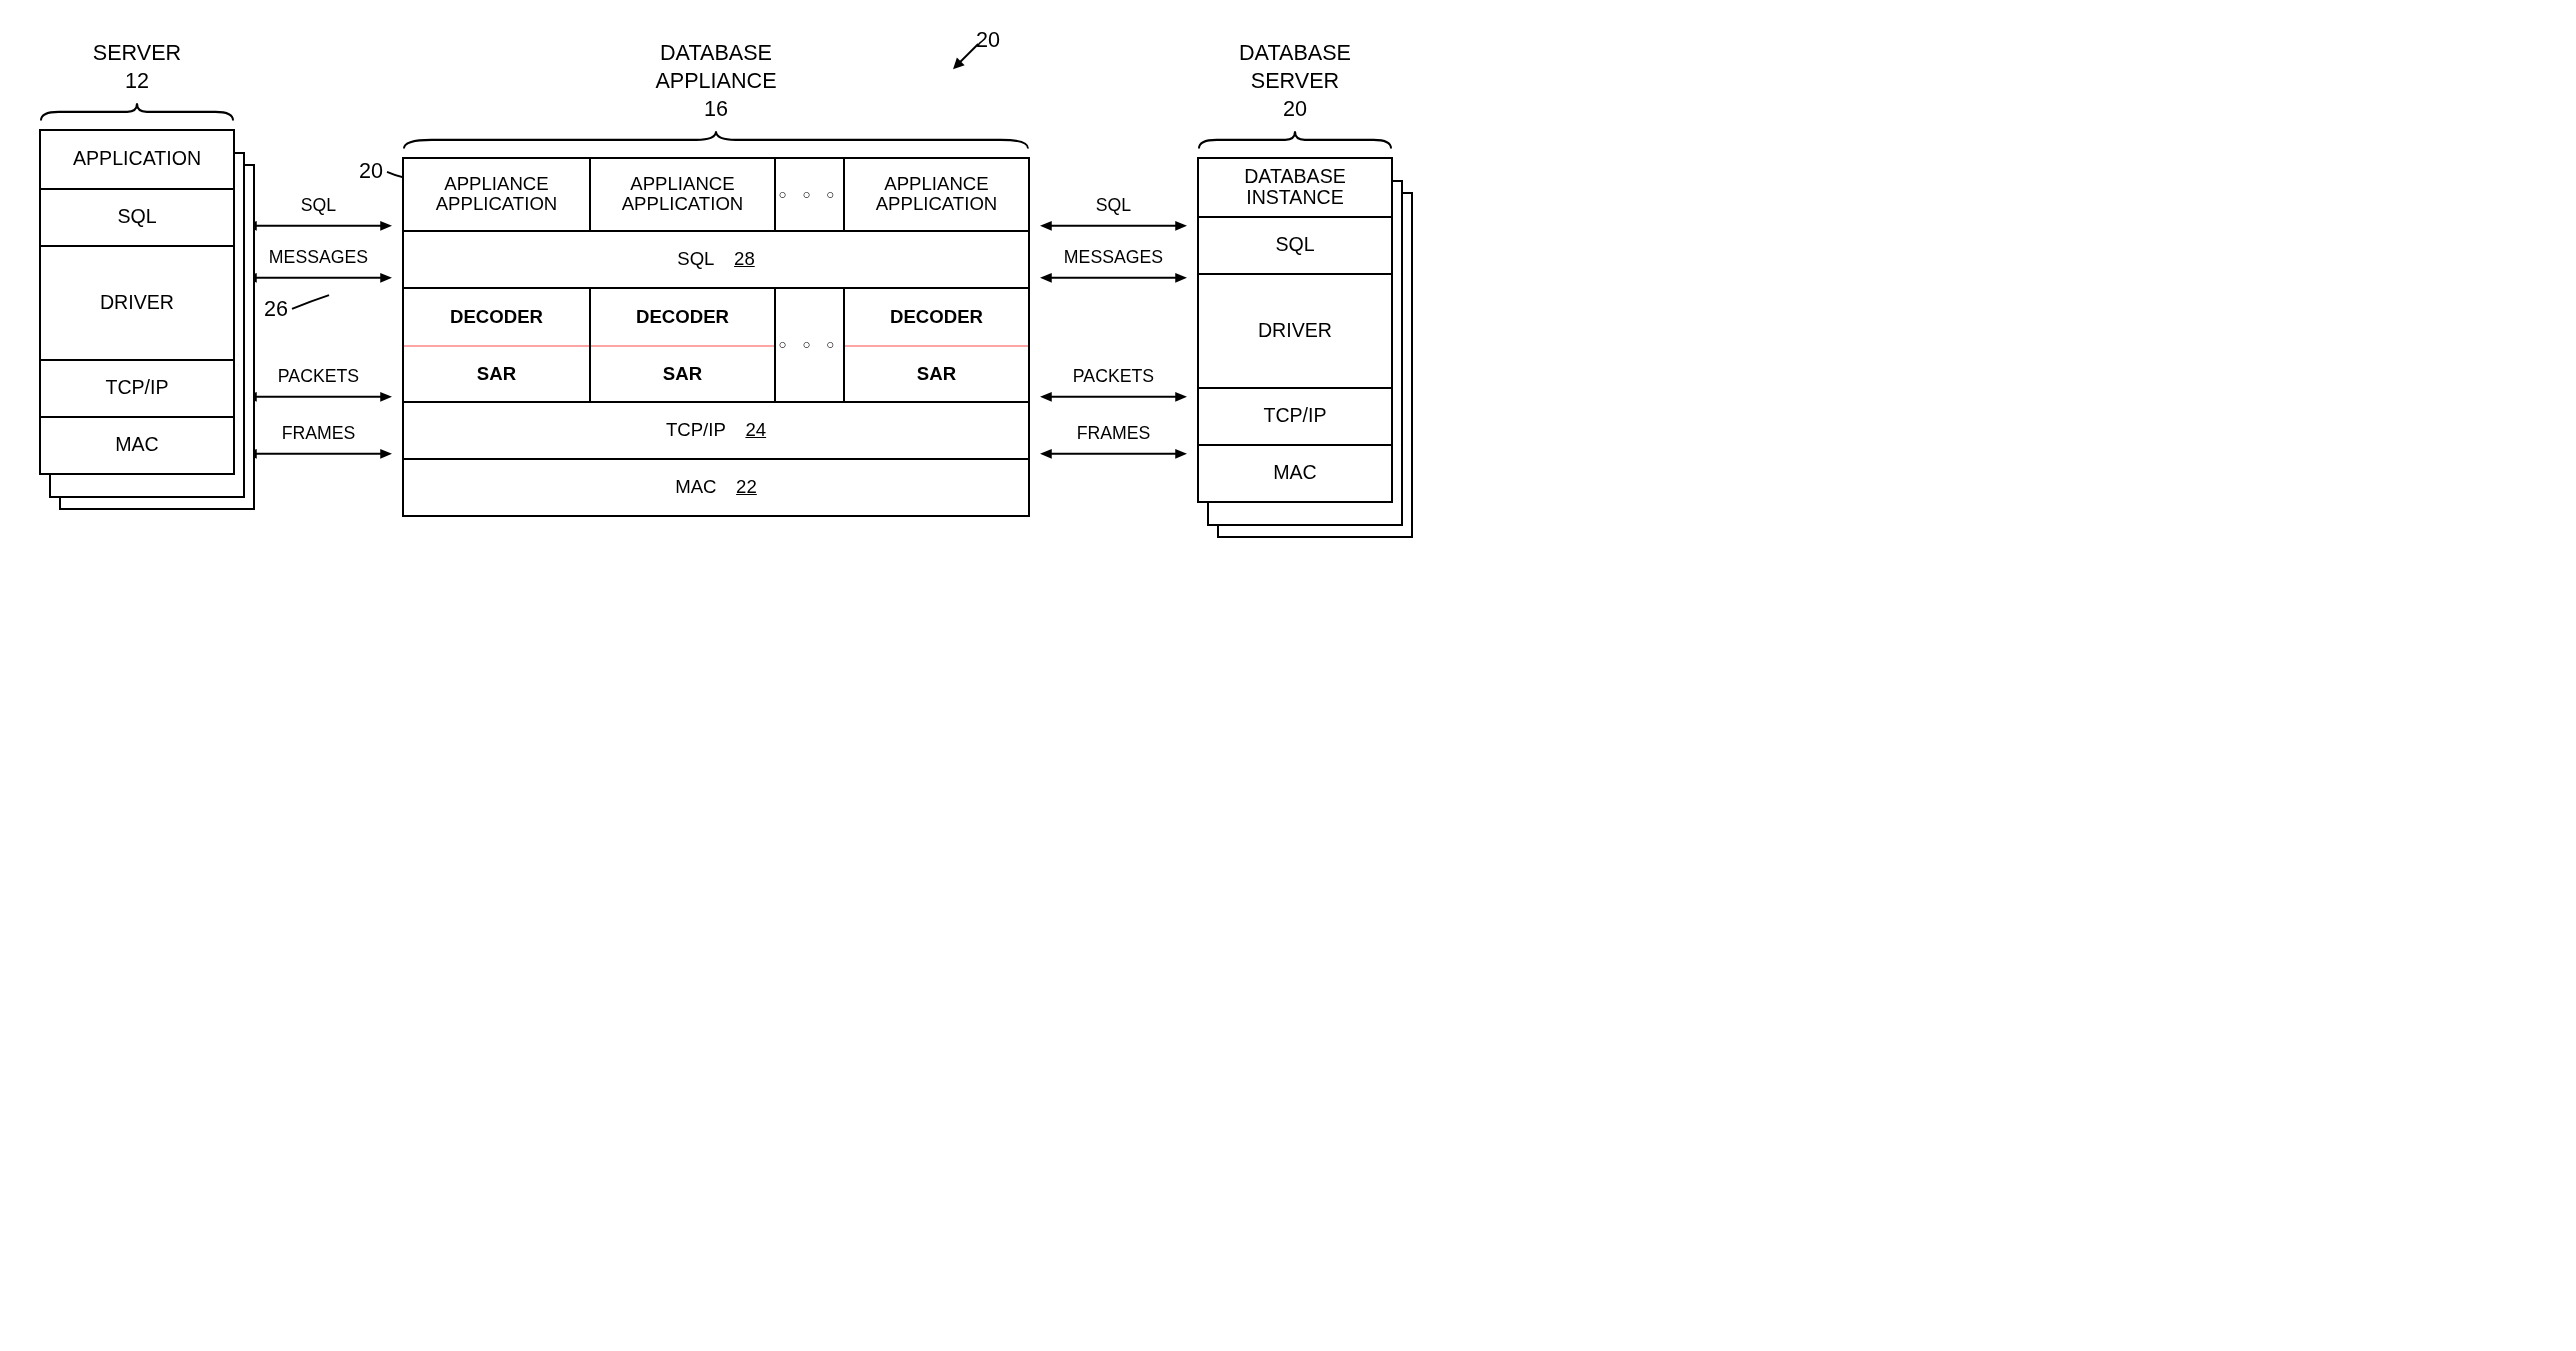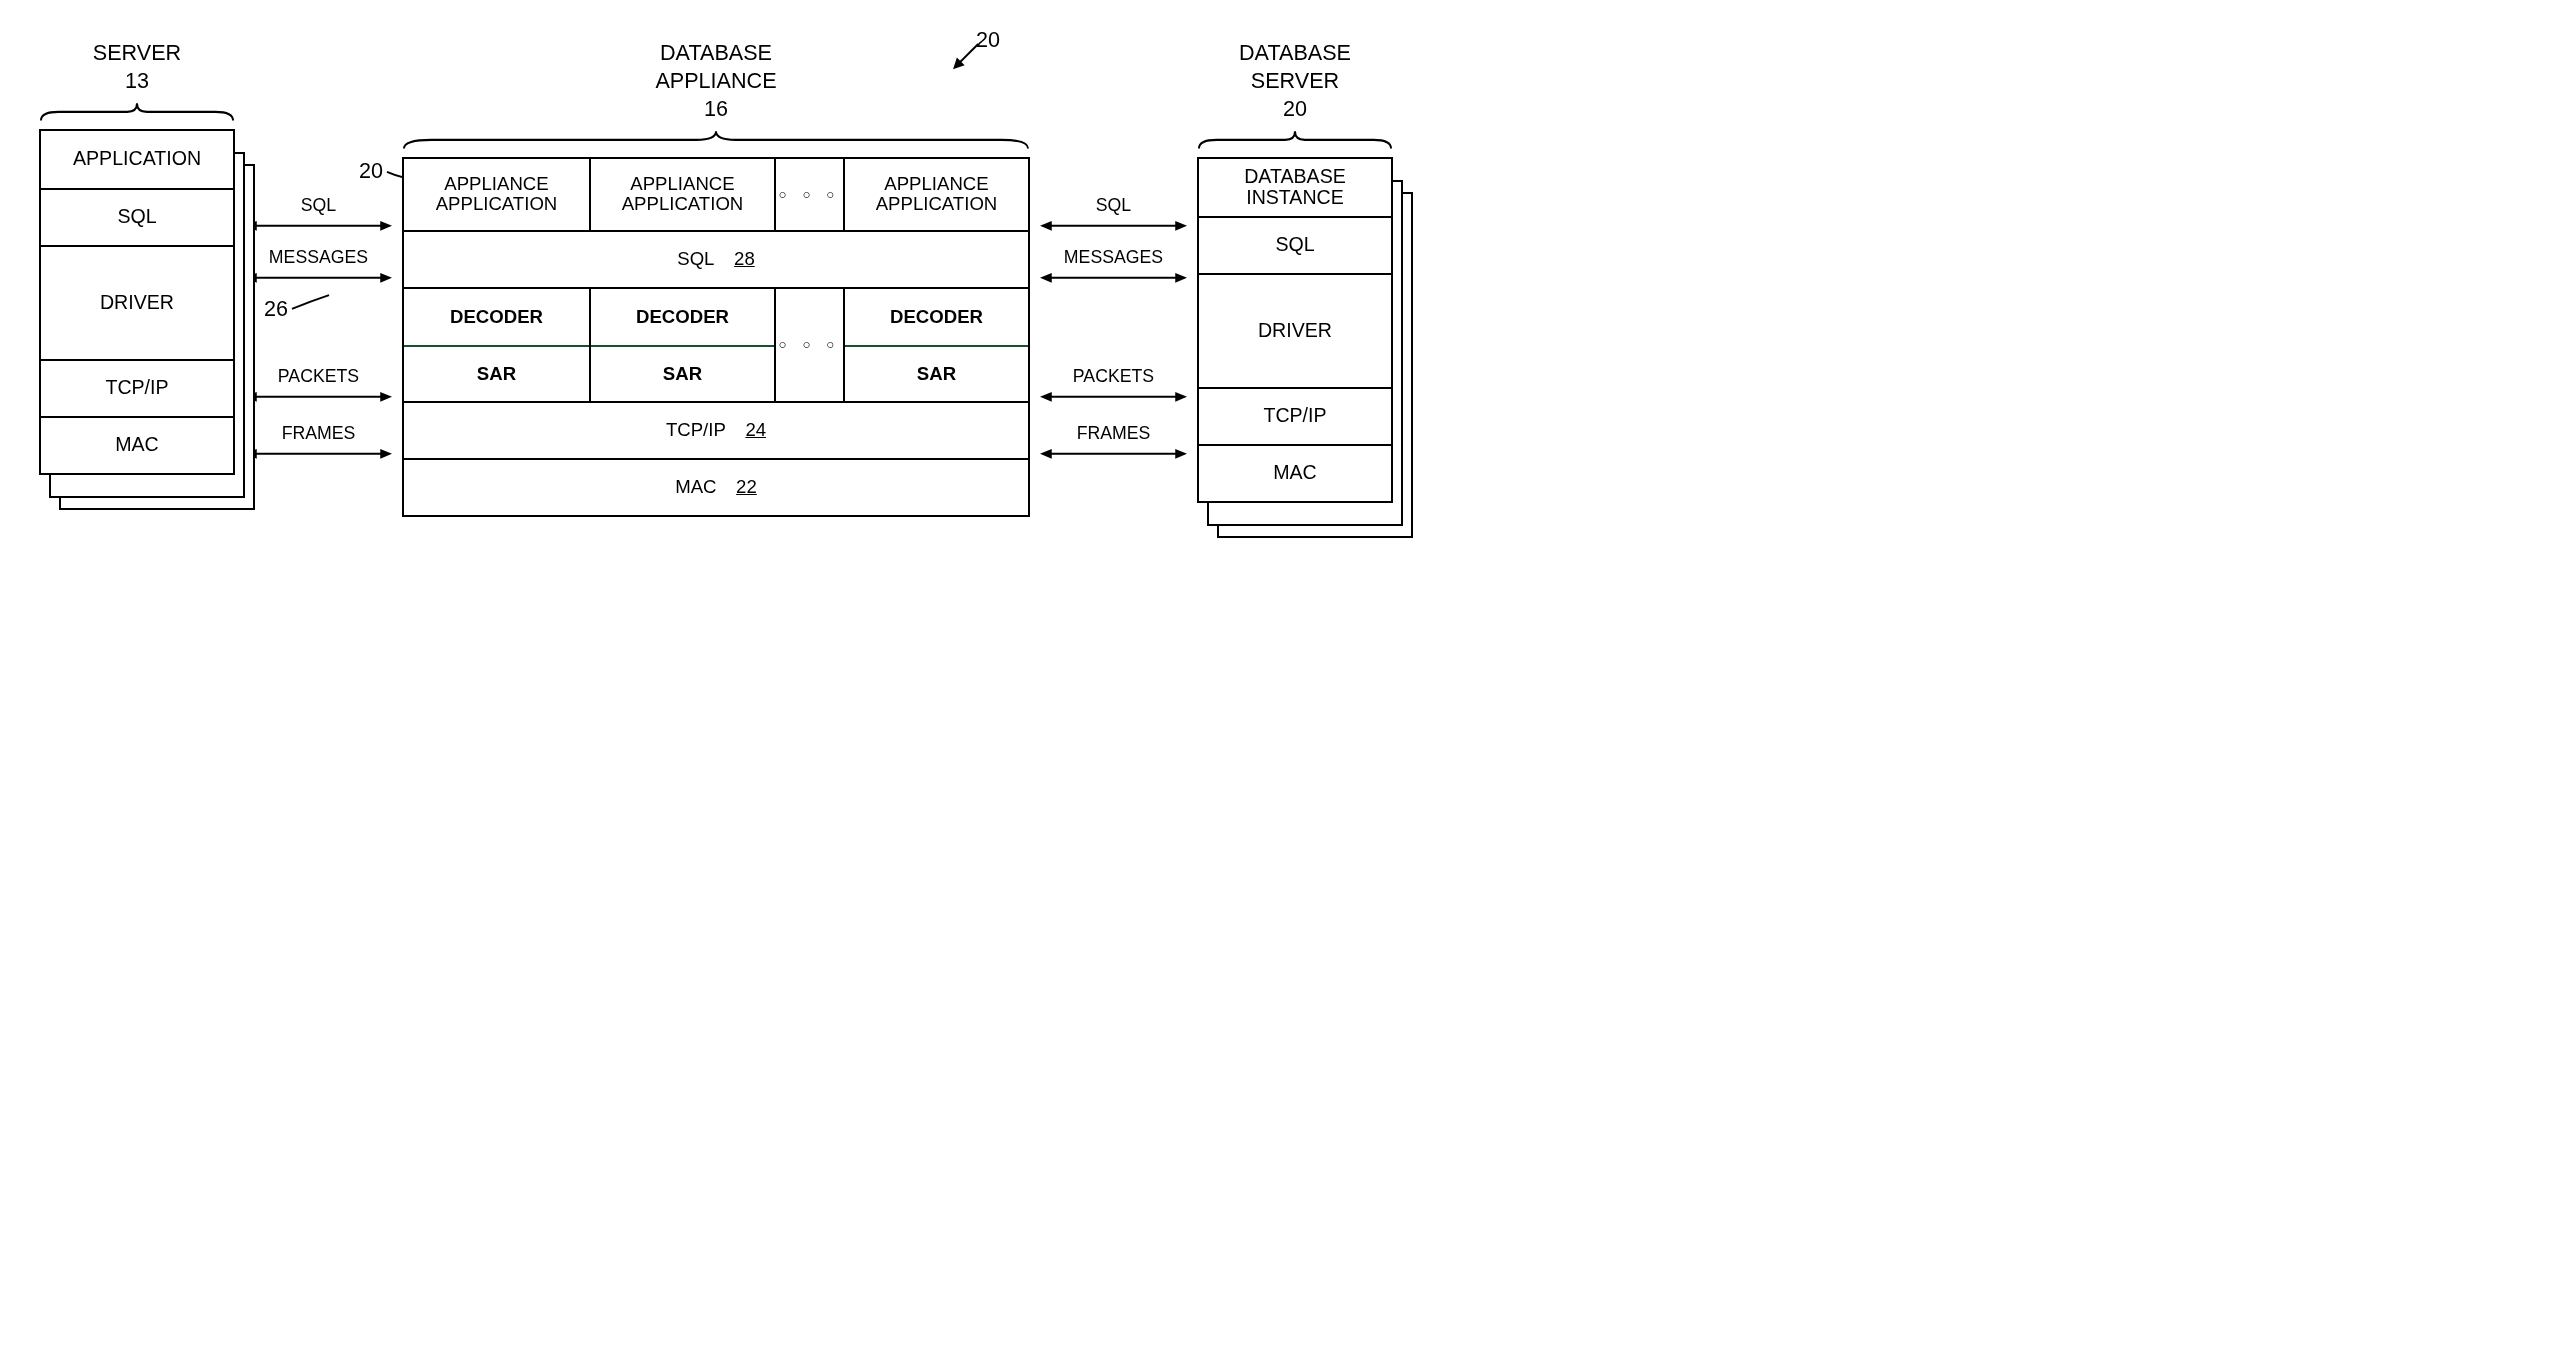--- a/index.html
+++ b/index.html
@@ -126,21 +126,21 @@
     border-left: 2px solid #000;
   }
   .subgrid:first-child { border-left: none; }
   .subgrid .sg {
     display: flex;
     align-items: center;
     justify-content: center;
     font-size: 18.6px;
     font-weight: bold;
   }
-  .subgrid .sg + .sg { border-top: 2px solid #14532d; }
+  .subgrid .sg + .sg { border-top: 2px solid #fca5a5; }
 
   .num-inline {
     display: inline-block;
     margin-left: 19.6px;
     text-decoration: underline;
   }
 
   .dots { letter-spacing: 5.9px; font-size: 13.7px; }
 
   
@@ -152,21 +152,21 @@
   .callout svg { overflow: visible; }
 </style>
 </head>
 <body>
 
 <div class="diagram">
 
   <div>
     <div class="col-title">
       <span>SERVER</span><br>
-      <span class="num">13</span>
+      <span class="num">12</span>
     </div>
     <div class="brace">
       <svg viewBox="0 0 200 20" preserveAspectRatio="none">
         <path d="M2 18 Q2 10 20 10 L90 10 Q100 10 100 2 Q100 10 110 10 L180 10 Q198 10 198 18" fill="none" stroke="#000" stroke-width="2"></path>
       </svg>
     </div>
     <div class="multi">
       <div class="shadow2"></div>
       <div class="shadow1"></div>
       <div class="box stack-front">

